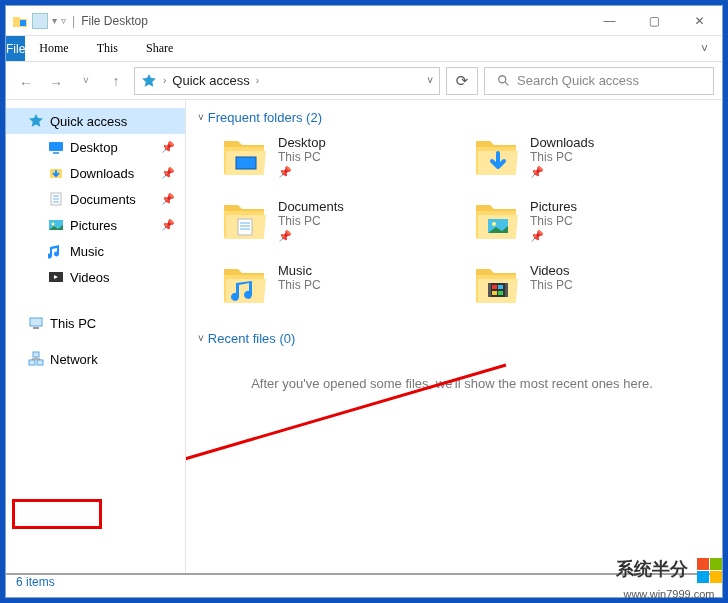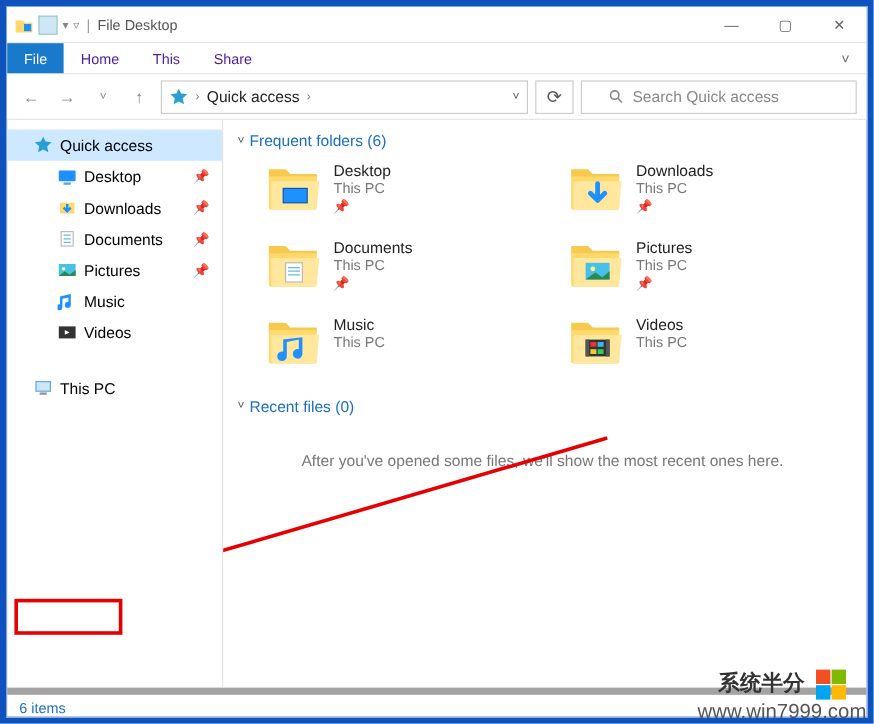--- a/index.html
+++ b/index.html
@@ -9,34 +9,34 @@
   
   .titlebar { height: 30px; background: #fff; display: flex; align-items: center; font-size: 12px; color: #555; border-bottom: 1px solid #e5e5e5;}
   .titlebar .qat { display: flex; align-items: center; gap: 4px; padding-left: 6px;}
   .titlebar .qat .fe-icon { width: 16px; height: 16px; }
   .titlebar .title-sep { color: #999; margin: 0 6px; }
   .titlebar .wincontrols { margin-left: auto; display: flex; }
   .titlebar .wincontrols div { width: 45px; height: 30px; display: flex; align-items: center; justify-content: center; color: #666; }
 
   
   .ribbon { height: 26px; background: #fff; display: flex; align-items: stretch; font-size: 12px; border-bottom: 1px solid #e1e1e1; }
-  .ribbon .file-tab { background: #1979ca; color: #fff; padding: 0 14px; display: flex; align-items: center; }
-  .ribbon .tab { padding: 0 14px; display: flex; align-items: center; color: #4c1d95; }
+  .ribbon .file-tab { background: #1979ca; color: #fff; padding: 0 0; display: flex; align-items: center; }
+  .ribbon .tab { padding: 0 14px; display: flex; align-items: center; color: #000000; font-family: Liberation Serif, serif; }
   .ribbon .chev { margin-left: auto; padding: 0 14px; display:flex; align-items:center; color:#666; }
 
   
   .navrow { height: 38px; display: flex; align-items: center; padding: 4px 8px; gap: 6px; background:#fff; border-bottom: 1px solid #e5e5e5;}
   .navbtn { width: 24px; height: 24px; display: flex; align-items: center; justify-content: center; color: #888; font-size: 14px; }
   .addressbar { flex: 1; height: 28px; border: 1px solid #ccc; display: flex; align-items: center; padding: 0 6px; font-size: 13px; gap: 6px; }
   .addressbar .star { color: #2a9fd6; fill:#2a9fd6;}
   .addressbar .crumb { color: #222; }
   .addressbar .crsep { color: #777; font-size: 10px; }
   .addressbar .dd { margin-left: auto; color:#555; font-size:10px;}
   .refreshbox { width: 32px; height: 28px; border: 1px solid #ccc; display:flex; align-items:center; justify-content:center; color:#555; font-size:15px;}
-  .searchbox { width: 230px; height: 28px; border: 1px solid #ccc; display: flex; align-items: center; padding: 0 22px; color: #888; font-size: 13px; gap:6px;}
+  .searchbox { width: 230px; height: 28px; border: 1px solid #ccc; display: flex; align-items: center; padding: 0 12px; color: #888; font-size: 13px; gap:6px;}
 
   
   .body { flex: 1; display: flex; overflow: hidden; }
   .sidebar { width: 180px; border-right: 1px solid #e5e5e5; padding-top: 8px; font-size: 13px; overflow:hidden; }
   .sbitem { height: 26px; display: flex; align-items: center; padding-left: 22px; gap: 6px; position: relative;}
   .sbitem.indent { padding-left: 42px; }
   .sbitem.selected { background: #cde8ff; }
   .sbitem .pin { position:absolute; right:10px; color:#888; font-size:11px;}
   .sbitem .ic { width:16px; height:16px; display:flex; align-items:center; justify-content:center; flex-shrink:0;}
   .sbspacer { height: 10px; }
@@ -47,28 +47,28 @@
   .section-header .chv { font-size:10px; color:#555;}
   .grid { display: grid; grid-template-columns: 1fr 1fr; column-gap: 20px; row-gap: 18px; padding-left: 24px; margin-bottom: 22px;}
   .folder { display: flex; align-items: flex-start; gap: 10px; }
   .folder .thumb { width: 46px; height: 46px; flex-shrink:0; position:relative;}
   .folder .meta .name { font-size: 13px; color: #222; }
   .folder .meta .loc { font-size: 12px; color: #777; }
   .folder .meta .pin { font-size: 11px; color: #888; margin-top:2px;}
   .recent-empty { color:#777; font-size:13px; text-align:center; padding: 20px 0 0 0;}
 
   
-  .statusbar { height: 24px; border-top: 6px solid #a3a3a3; display:flex; align-items:flex-end; padding: 0 10px; font-size:12px; color:#1a6fbf;}
+  .statusbar { height: 24px; border-top: 2px solid #a3a3a3; display:flex; align-items:flex-start; padding: 0 10px; font-size:12px; color:#1a6fbf;}
 
   
   .arrow-svg { position:absolute; pointer-events:none; }
 
   
   .watermark { position:absolute; right:6px; bottom:0; font-size:18px; font-weight:bold; color:#333; text-align:center; line-height:1.1; pointer-events:none;}
-  .watermark .url { font-size:17px; color:#555; font-weight:normal;}
+  .watermark .url { font-size:11px; color:#555; font-weight:normal;}
   .ms-squares { display:inline-grid; grid-template-columns: 12px 12px; grid-template-rows: 12px 12px; gap:1px; vertical-align:middle; margin-left:4px;}
   .ms-squares span:nth-child(1){background:#f25022;} .ms-squares span:nth-child(2){background:#7fba00;}
   .ms-squares span:nth-child(3){background:#00a4ef;} .ms-squares span:nth-child(4){background:#ffb900;}
 
   
   .fold-back{fill:#ffd96b;} .fold-front{fill:#ffe79e;} .fold-tab{fill:#f7c94f;}
 </style>
 </head>
 <body>
 
@@ -296,29 +296,37 @@
         <div class="sbspacer"></div>
         <div class="sbitem">
           <span class="ic">
             <svg width="16" height="16" viewBox="0 0 16 16">
               <use href="#s-thispc"></use>
             </svg>
           </span>
           <span>This PC</span>
         </div>
         <div class="sbspacer"></div>
+        <div class="sbitem">
+          <span class="ic">
+            <svg width="16" height="16" viewBox="0 0 16 16">
+              <use href="#s-network"></use>
+            </svg>
+          </span>
+          <span>Network</span>
+        </div>
         <div class="sbspacer"></div>
         <div class="sbspacer"></div>
         <div class="linux-highlight" style="left: 6px; top: 399px; width: 90px; height: 30px;"></div>
       </div>
 
     <div class="content">
       <div class="section-header">
         <span class="chv">˅</span>
-        <span>Frequent folders (6)</span>
+        <span>Frequent folders (2)</span>
       </div>
       <div class="grid" id="folder-grid">
           <div class="folder">
             <div class="thumb"><svg width="46" height="46" viewBox="0 0 46 46">
                 <use href="#ic-desktop"></use>
               </svg></div>
             <div class="meta">
               <div class="name">Desktop</div>
               <div class="loc">This PC</div>
               <div class="pin">📌</div>

